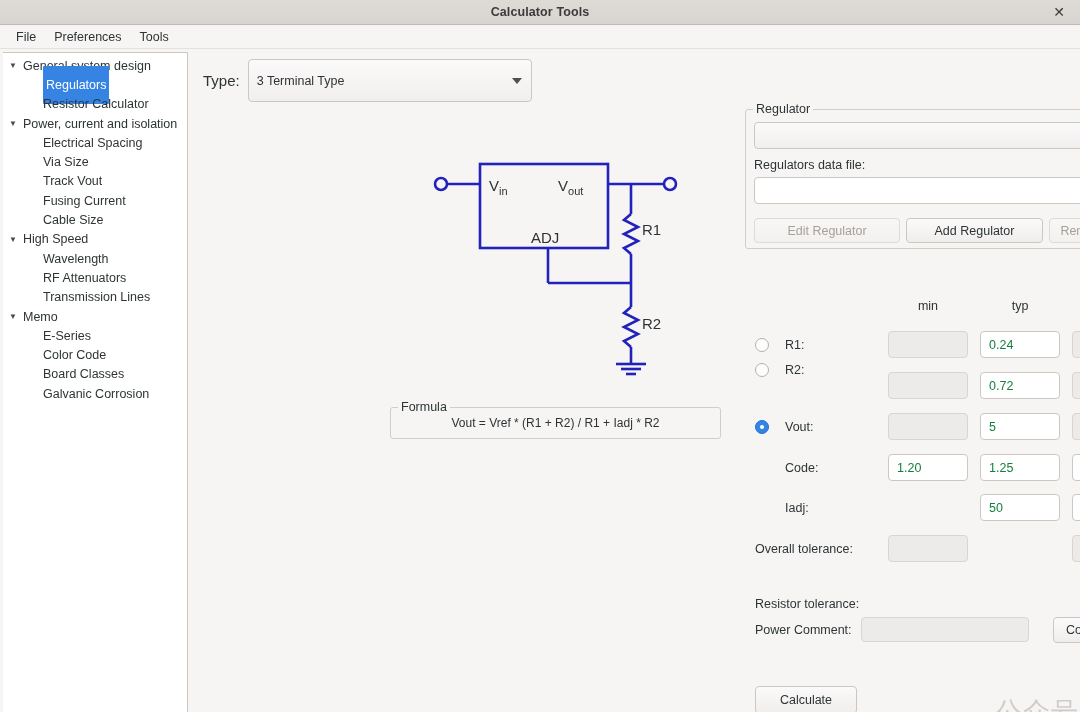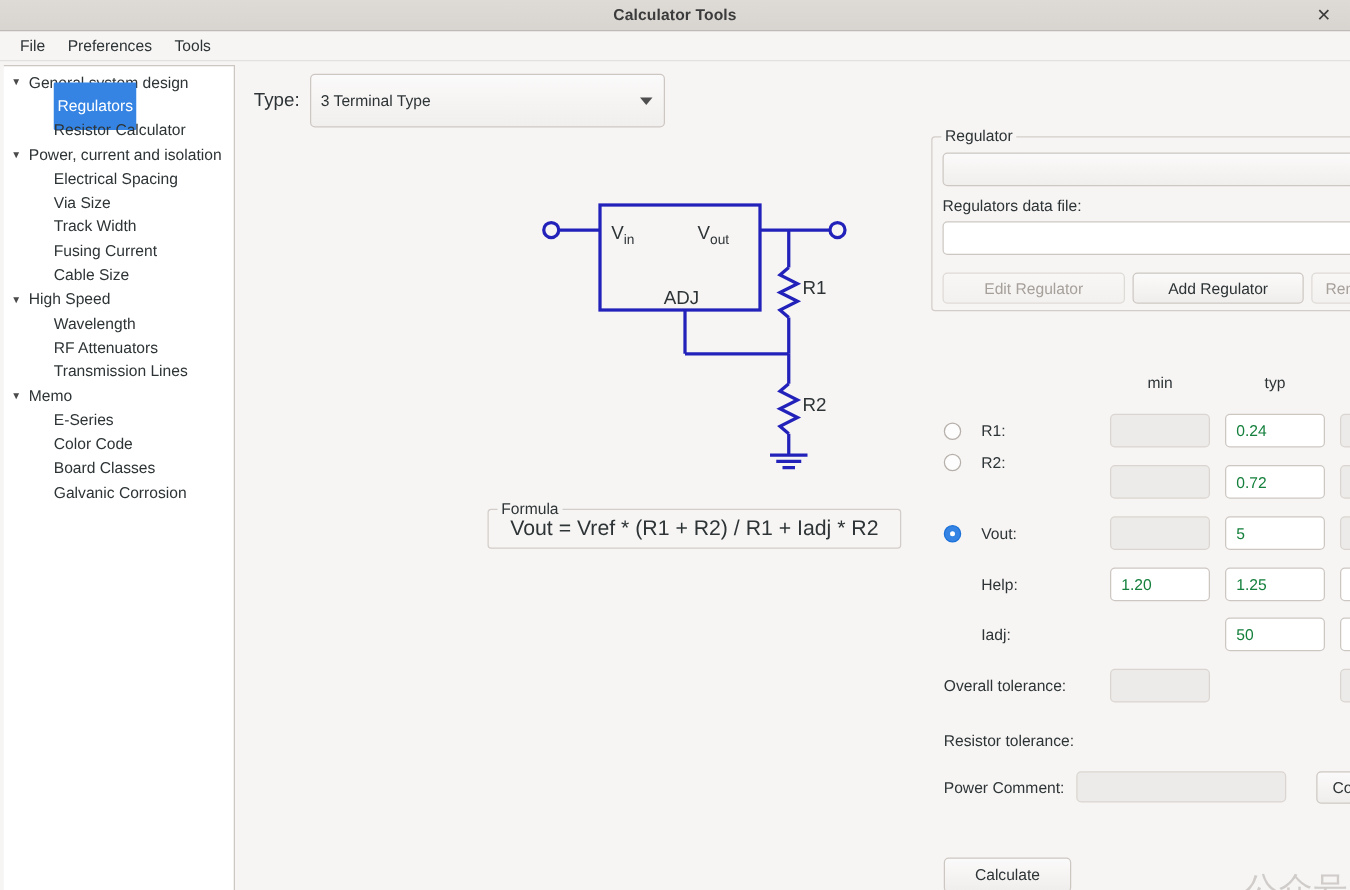--- a/index.html
+++ b/index.html
@@ -105,21 +105,21 @@
     border: 1px solid #d2cdc8; border-radius: 3px;
     box-sizing: border-box;
   }
   .fieldset > .legend {
     position: absolute; top: -8px; left: 7px;
     background: #f6f5f4; padding: 0 3px;
     font-size: 12.5px; color: #2e3436;
   }
   #formula-box { left: 202px; top: 358px; width: 331px; height: 32px; }
   #formula-box .ftext {
-    text-align: center; line-height: 30px; font-size: 17px; color: #2e3436;
+    text-align: center; line-height: 30px; font-size: 12px; color: #2e3436;
   }
   
   #regulator-box { left: 557px; top: 60px; width: 437px; height: 140px; }
   .reg-combo {
     position: absolute; left: 8px; top: 12px;
     width: 421px; height: 27px;
     background: linear-gradient(#fbfafa, #f1efed);
     border: 1px solid #cdc7c2; border-radius: 4px;
     box-sizing: border-box; cursor: pointer;
   }
@@ -168,21 +168,21 @@
   .plabel { font-size: 12.5px; color: #2e3436; }
   .fld {
     height: 27px; border-radius: 4px; box-sizing: border-box;
     border: 1px solid #cdc7c2; font-size: 12.5px; color: #15803d;
     padding: 0 8px; outline: none; position: absolute;
     font-family: "Liberation Sans", sans-serif;
     background: #ffffff;
   }
   .fld.ro { background: #edebe9; border-color: #dad5d0; }
   
-  #res-tol-label { position: absolute; left: 567px; top: 537px; font-size: 12.5px; }
+  #res-tol-label { position: absolute; left: 567px; top: 548px; font-size: 12.5px; }
   #pc-label { position: absolute; left: 567px; top: 574px; font-size: 12.5px; }
   #pc-field { position: absolute; left: 673px; top: 568px; width: 168px; height: 25px; }
   #copy-btn { position: absolute; left: 865px; top: 568px; width: 126px; height: 26px; }
   #calc-btn { position: absolute; left: 567px; top: 637px; width: 102px; height: 28px; }
   
   .watermark {
     position: absolute; left: 775px; top: 645px;
     display: flex; align-items: center;
     color: #ccc9c6; pointer-events: none; user-select: none;
   }
@@ -223,21 +223,21 @@
         <span class="tree-arrow">▼</span>
         <span>Power, current and isolation</span>
       </div>
       <div class="tree-row child">
         <span>Electrical Spacing</span>
       </div>
       <div class="tree-row child">
         <span>Via Size</span>
       </div>
       <div class="tree-row child">
-        <span>Track Width</span>
+        <span>Track Vout</span>
       </div>
       <div class="tree-row child">
         <span>Fusing Current</span>
       </div>
       <div class="tree-row child">
         <span>Cable Size</span>
       </div>
       <div class="tree-row group">
         <span class="tree-arrow">▼</span>
         <span>High Speed</span>
@@ -355,21 +355,21 @@
         <input type="text" class="fld ro" readonly="" value="" style="left: 327px; top: 73px; width: 80px;">
         <div class="prow" style="top: 113px;">
           <span class="radio on" style="margin-left: 10px; margin-right: 16px;"></span>
           <span class="plabel">Vout:</span>
         </div>
         <input type="text" class="fld ro" readonly="" value="" style="left: 143px; top: 114px; width: 80px;">
         <input type="text" class="fld" value="5" style="left: 235px; top: 114px; width: 80px;">
         <input type="text" class="fld ro" readonly="" value="" style="left: 327px; top: 114px; width: 80px;">
         <div class="prow" style="top: 154px;">
           <span style="width: 40px;"></span>
-          <span class="plabel">Help:</span>
+          <span class="plabel">Code:</span>
         </div>
         <input type="text" class="fld" value="1.20" style="left: 143px; top: 155px; width: 80px;">
         <input type="text" class="fld" value="1.25" style="left: 235px; top: 155px; width: 80px;">
         <input type="text" class="fld" value="1.30" style="left: 327px; top: 155px; width: 80px;">
         <div class="prow" style="top: 194px;">
           <span style="width: 40px;"></span>
           <span class="plabel">Iadj:</span>
         </div>
         <input type="text" class="fld" value="50" style="left: 235px; top: 195px; width: 80px;">
         <input type="text" class="fld" value="100" style="left: 327px; top: 195px; width: 80px;">

